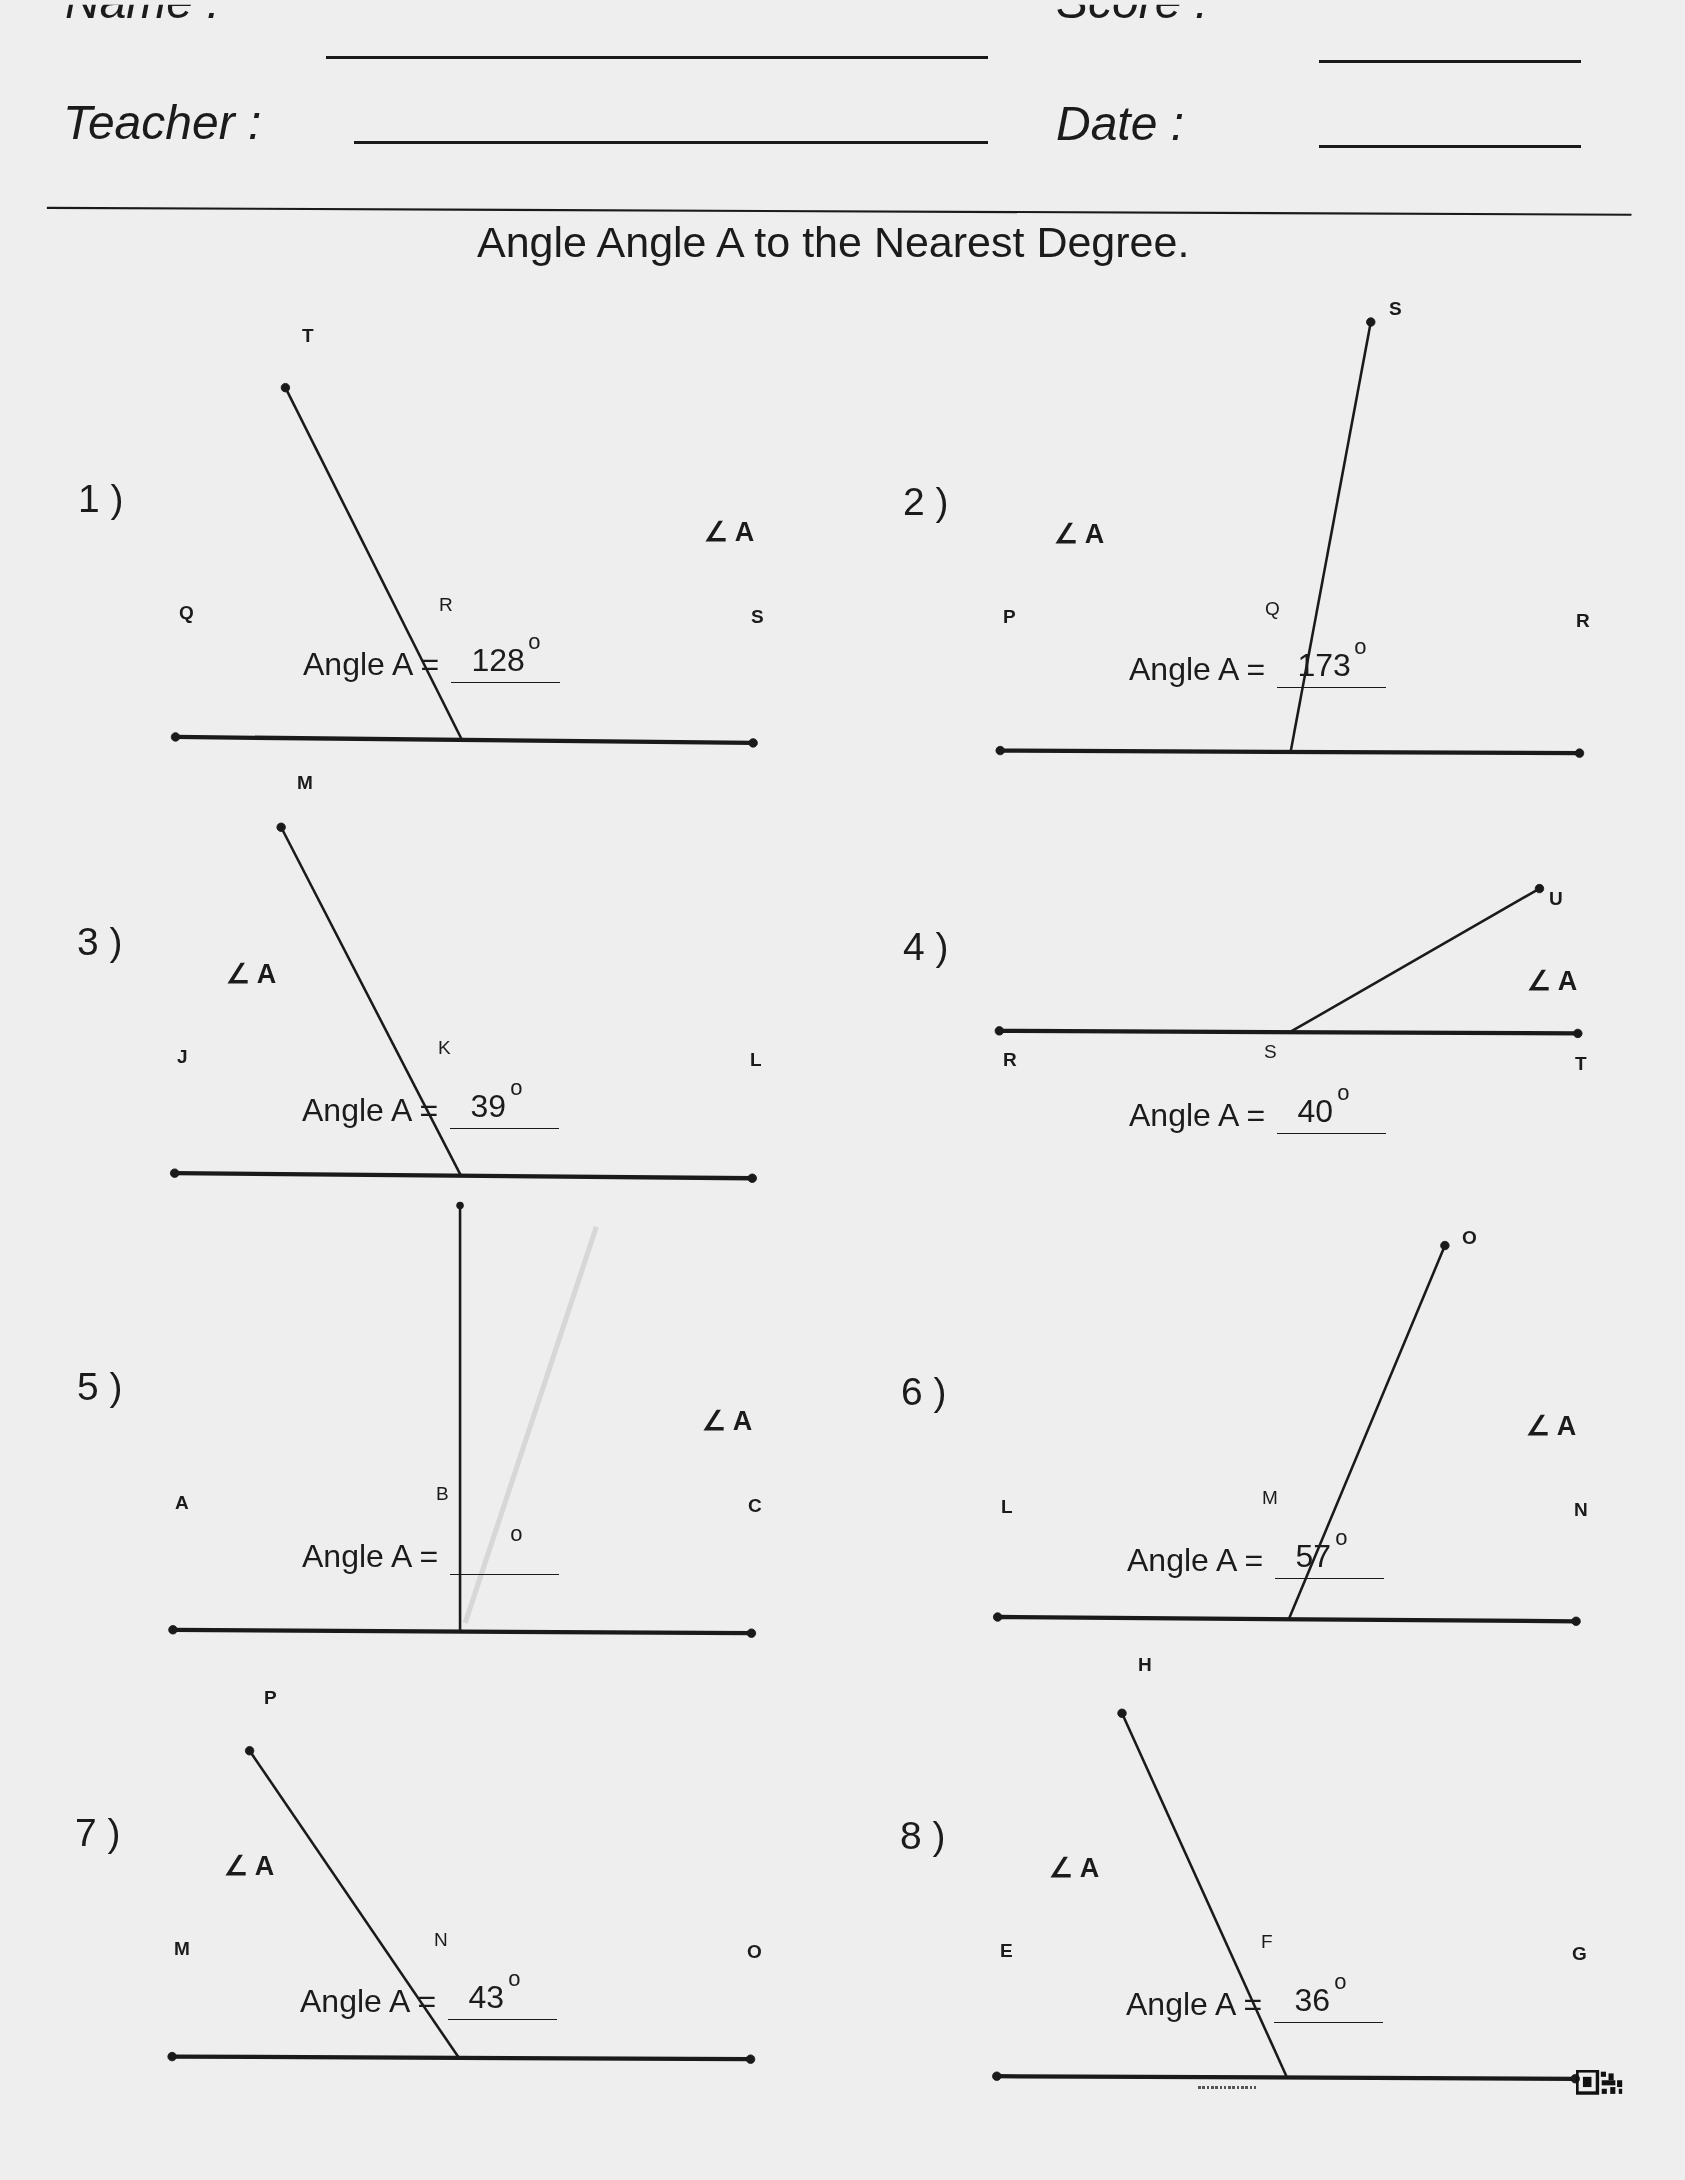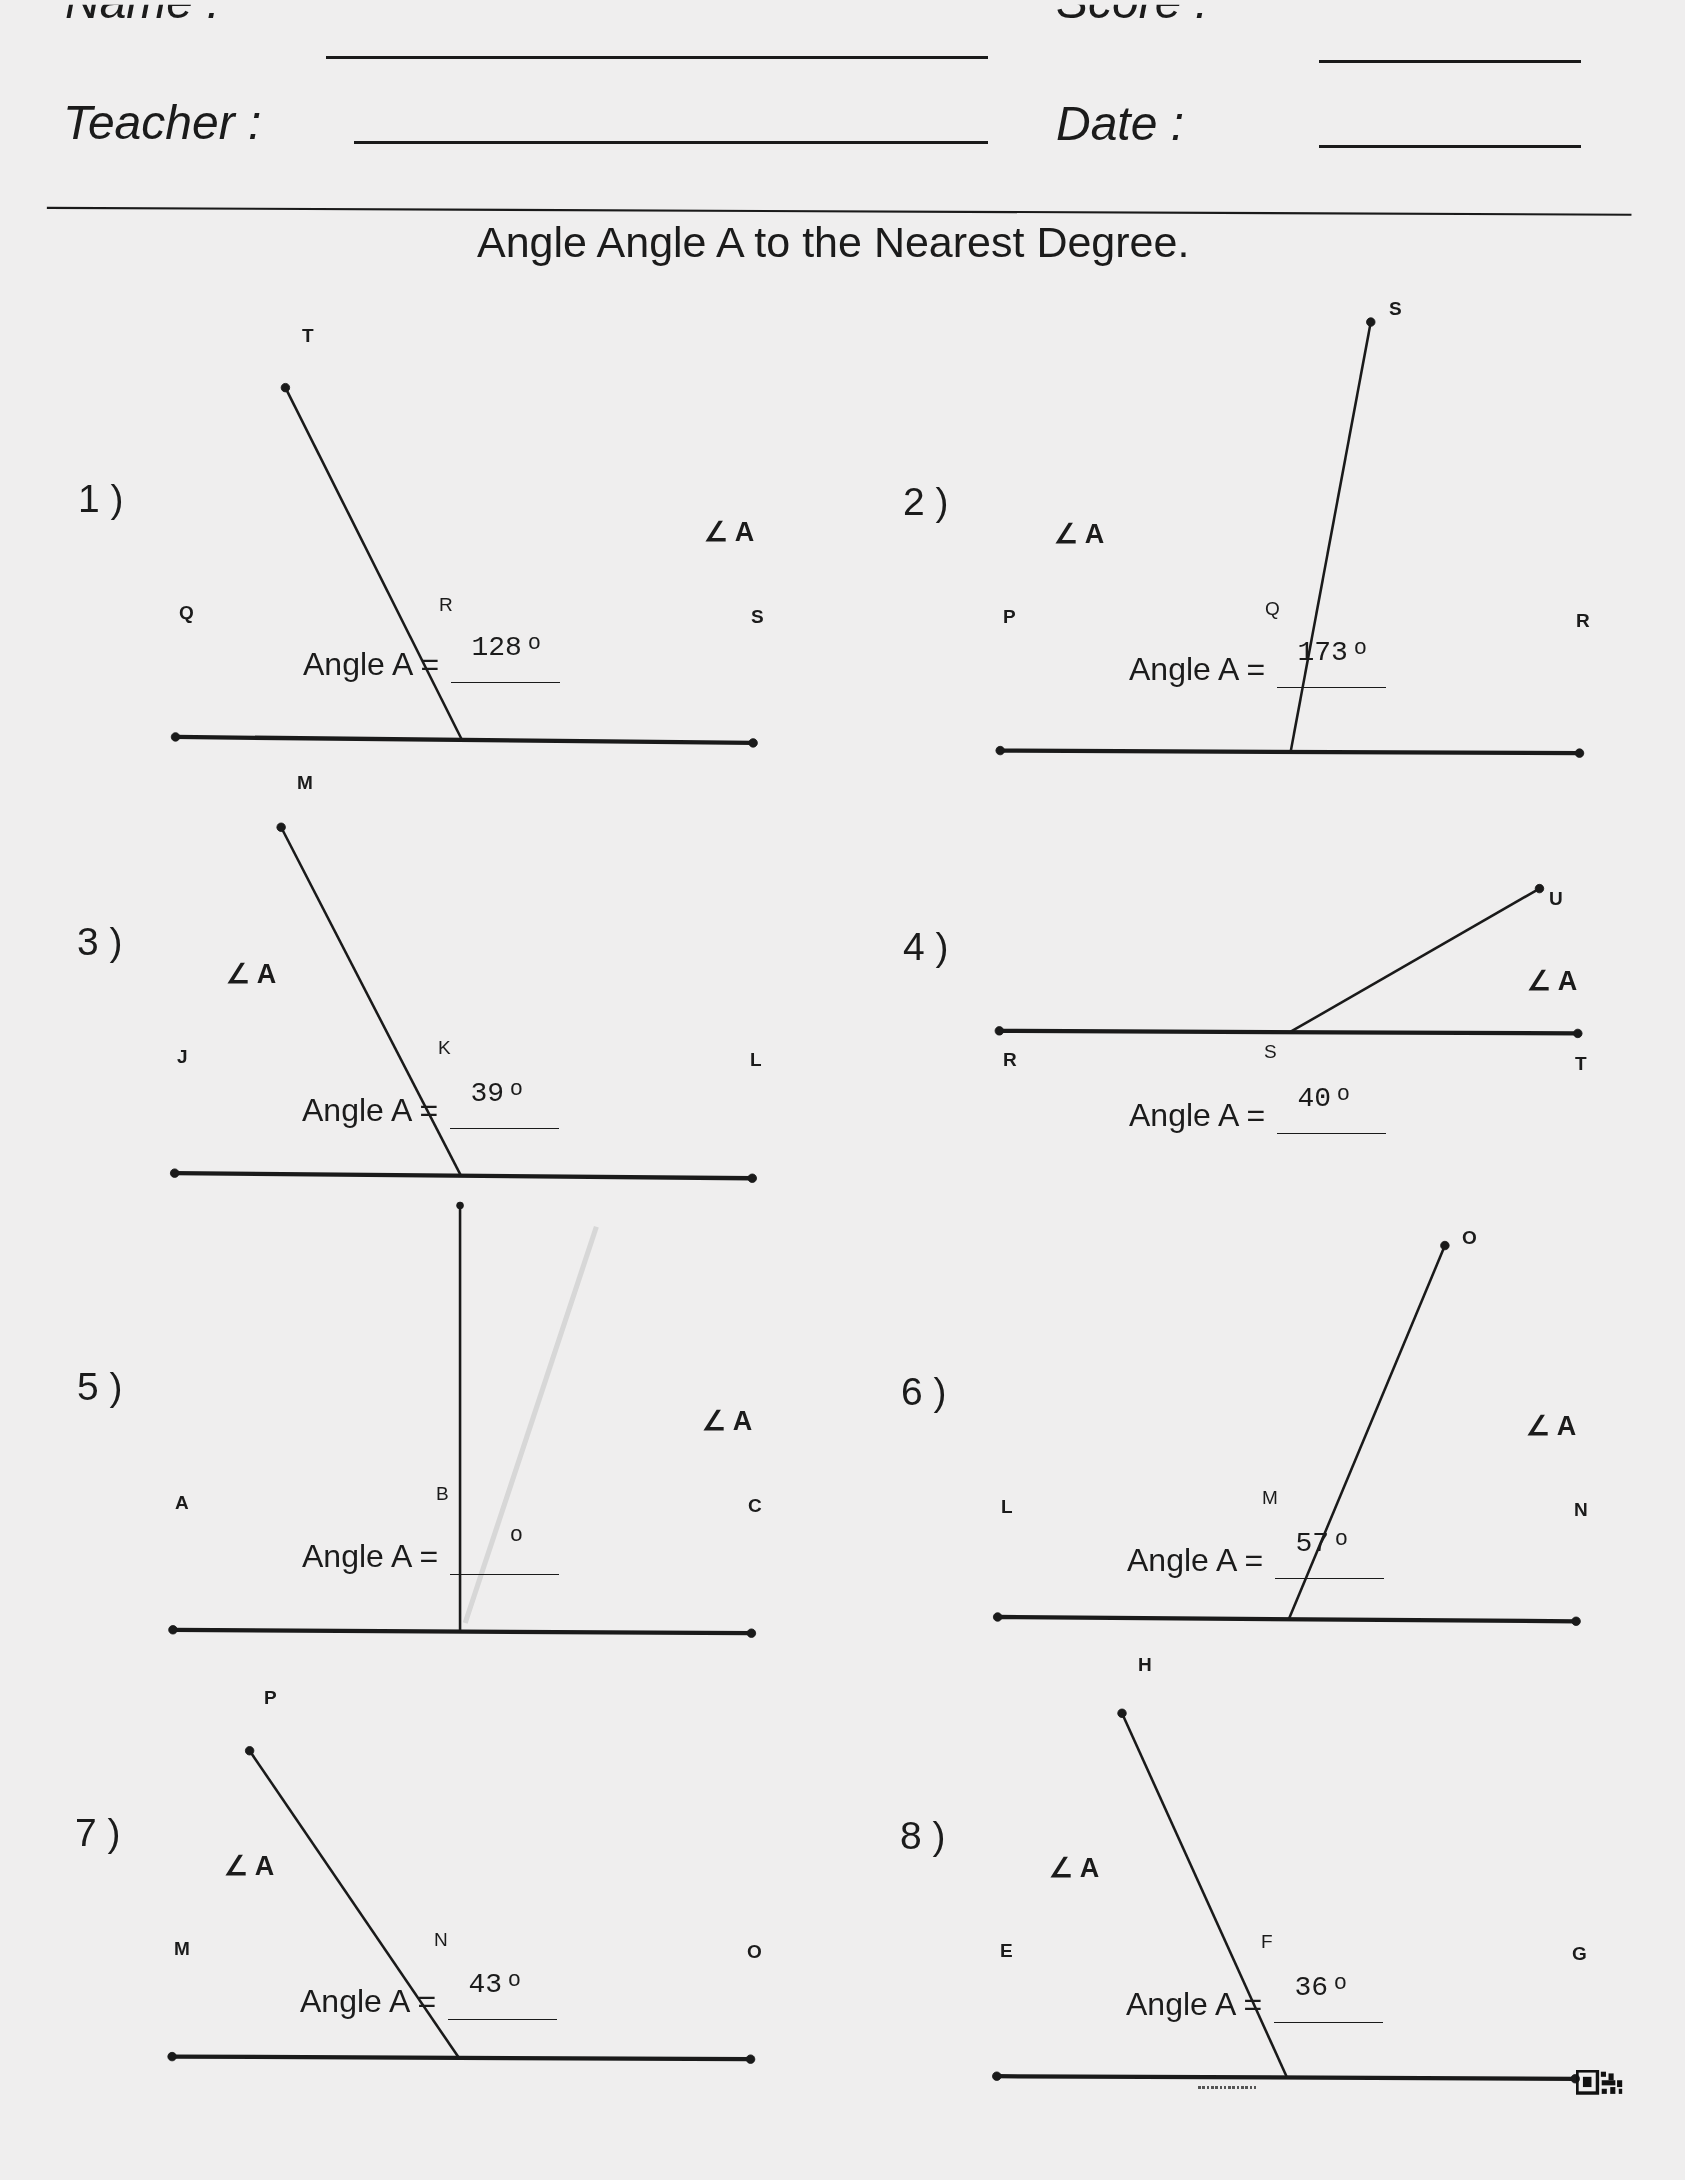--- a/index.html
+++ b/index.html
@@ -8,21 +8,21 @@
   .abs { position:absolute; }
   .hdr-label { font-size:48px;font-style:italic; }
   .blank { position:absolute; height:0; border-top:3.4px solid #1a1a1a; }
   .title { font-size:43px; }
   .num { font-size:39px; }
   .angle-label { font-size:27px; font-weight:bold; }
   .pt { font-size:19px; font-weight:bold; }
   .pt.vertex { font-weight:normal; }
   .ans-row { font-size:32px; white-space:nowrap; }
   .ans-blank { display:inline-block; position:relative; border-bottom:1.7px solid #1a1a1a; width:109px; height:36px; vertical-align:bottom; margin-left:12px; }
-  .ans-val { position:absolute; left:20.4px; bottom:19px; font-size:28px;font-family:Liberation Mono, monospace; }
+  .ans-val { position:absolute; left:20.4px; bottom:3px; font-size:32px; }
   .ans-deg { position:absolute; font-size:22px; top:-17px; }
   svg.fig { position:absolute; left:0; top:0; overflow:visible; }
 </style>
 </head>
 <body>
 
 <div class="abs hdr-label" style="left:65px; top:3.4px; clip-path:inset(55% 0 0 0); top:-25.6px;">Name :</div>
 <div class="blank" style="left:326px; top:56px; width:662px;"></div>
 <div class="abs hdr-label" style="left:1056px; top:-25.6px; clip-path:inset(55% 0 0 0);">Score :</div>
 <div class="blank" style="left:1319px; top:60px; width:262px;"></div>

